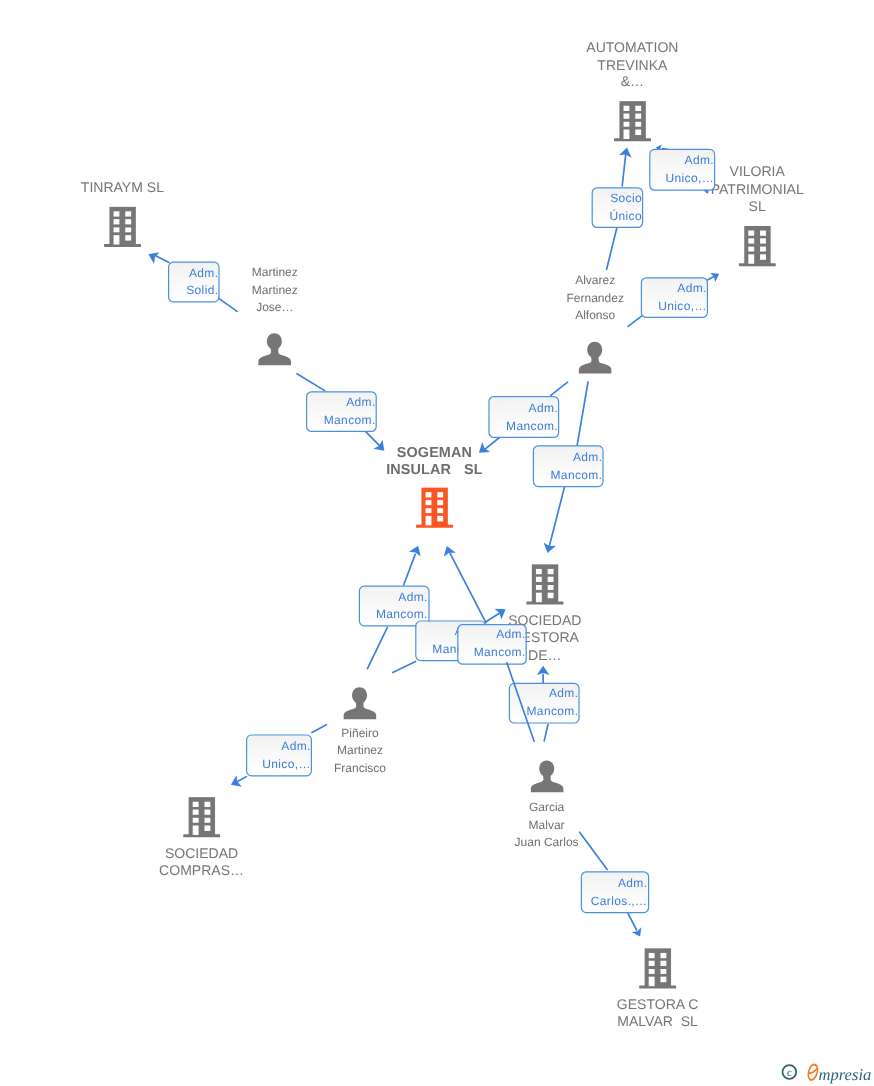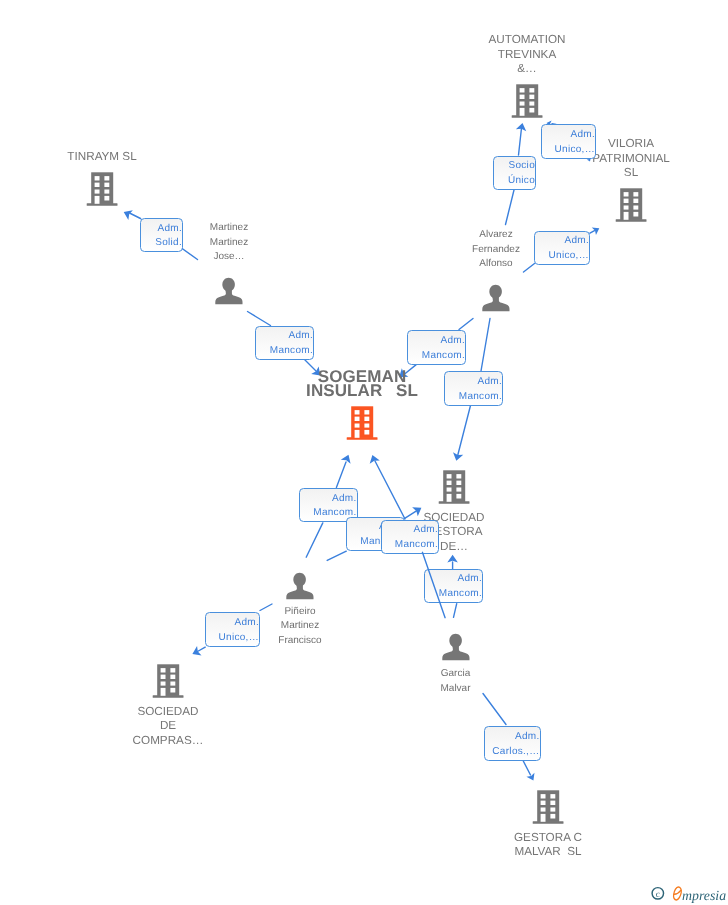--- a/index.html
+++ b/index.html
@@ -6,21 +6,21 @@
   html,body{margin:0;padding:0;background:#fff;}
   body{width:728px;height:905px;overflow:hidden;font-family:"Liberation Sans",sans-serif;
         -webkit-font-smoothing:antialiased;text-rendering:geometricPrecision;}
   #stage{position:relative;width:728px;height:905px;background:#fff;}
   #edge-layer{position:absolute;left:0;top:0;}
   #edge-layer-top{position:absolute;left:0;top:0;pointer-events:none;}
   .node{position:absolute;}
   .node .cap{position:absolute;left:-110px;width:220px;text-align:center;color:#757575;
              font-size:11.7px;line-height:14.65px;white-space:nowrap;}
   .node.person .cap{font-size:10px;color:#6f6f6f;}
-  .node.focus .cap{font-weight:bold;color:#6e6e6e;font-size:17px;letter-spacing:0.1px;word-spacing:2px;}
+  .node.focus .cap{font-weight:bold;color:#6e6e6e;font-size:12px;letter-spacing:0.1px;word-spacing:2px;}
   .node .ico{position:absolute;}
   .edge-label{position:absolute;box-sizing:border-box;border:1.45px solid #4a90dd;border-radius:4.5px;
     background:linear-gradient(180deg,#f2f2f2 0%,#fafafa 60%,#ffffff 100%);
     color:#3b7dd8;font-size:10px;letter-spacing:0.3px;line-height:14.6px;text-align:center;text-indent:0.3px;
     display:flex;flex-direction:column;justify-content:center;align-items:center;overflow:hidden;padding-top:2.6px;
     -webkit-font-smoothing:antialiased;}
   .edge-label .t{display:block;width:100%;white-space:nowrap;text-align:right;}
   #footer-logo{position:absolute;left:644px;top:885px;width:84px;height:20px;overflow:visible;}
 </style>
 </head>
@@ -198,21 +198,20 @@
               <rect x="8.6" y="10.6" width="4.9" height="4.4" fill="#fff"></rect>
               <rect x="18.4" y="10.6" width="4.9" height="4.4" fill="#fff"></rect>
               <rect x="8.6" y="17.5" width="4.9" height="4.1" fill="#fff"></rect>
               <rect x="18.4" y="17.5" width="4.9" height="4.1" fill="#fff"></rect>
               <rect x="8.6" y="23.9" width="4.9" height="7.9" fill="#fff"></rect>
               <rect x="18.4" y="23.9" width="4.9" height="4.6" fill="#fff"></rect>
             </g>
           </svg></div>
         <div class="cap" style="top: 40.5px;">
           <div>SOCIEDAD</div>
-          <div>DE</div>
           <div>COMPRAS…</div>
         </div>
       </div>
       <div class="node company" style="left: 548px; top: 790px;">
         <div class="ico" style="left: -16px; top: 0px;"><svg width="32" height="36" viewBox="0 0 32 36">
             <g fill="#767676">
               <rect x="5.2" y="0.3" width="22.0" height="31.6"></rect>
               <rect x="0.7" y="31.3" width="30.8" height="2.5" rx="0.5"></rect>
               <rect x="8.6" y="4.1" width="4.9" height="4.4" fill="#fff"></rect>
               <rect x="18.4" y="4.1" width="4.9" height="4.4" fill="#fff"></rect>
@@ -271,20 +270,21 @@
       <div class="node person" style="left: 455.5px; top: 633px;">
         <div class="ico" style="left: -14px; top: 0px;"><svg width="28" height="28" viewBox="0 0 28 28">
             <g fill="#767676">
               <path d="M13.6,0.7 C17.15,0.7 19.85,3.6 19.85,7.45 C19.85,11.3 17.15,14.4 13.6,14.4 C10.05,14.4 7.35,11.3 7.35,7.45 C7.35,3.6 10.05,0.7 13.6,0.7 Z"></path>
               <path d="M10.3,12.0 h6.6 v4.4 c0,1.2 1.0,2.0 2.6,2.4 c3.1,0.8 6.2,2.0 7.1,3.1 c0.7,0.85 0.9,1.9 0.9,3.0 v2.4 h-27.2 v-2.4 c0,-1.1 0.2,-2.15 0.9,-3.0 c0.9,-1.1 4.0,-2.3 7.1,-3.1 c1.6,-0.4 2.6,-1.2 2.6,-2.4 z"></path>
             </g>
           </svg></div>
         <div class="cap" style="top: 34px;">
           <div>Garcia</div>
           <div>Malvar</div>
+          <div>Juan Carlos</div>
         </div>
       </div>
     </div>
   <div id="labels">
       <div class="edge-label" style="left: 140px; top: 218px; width: 43px; height: 34px;">
         <span class="t">Adm.</span>
         <span class="t">Solid.</span>
       </div>
       <div class="edge-label" style="left: 255px; top: 325.5px; width: 59px; height: 34px;">
         <span class="t">Adm.</span>

